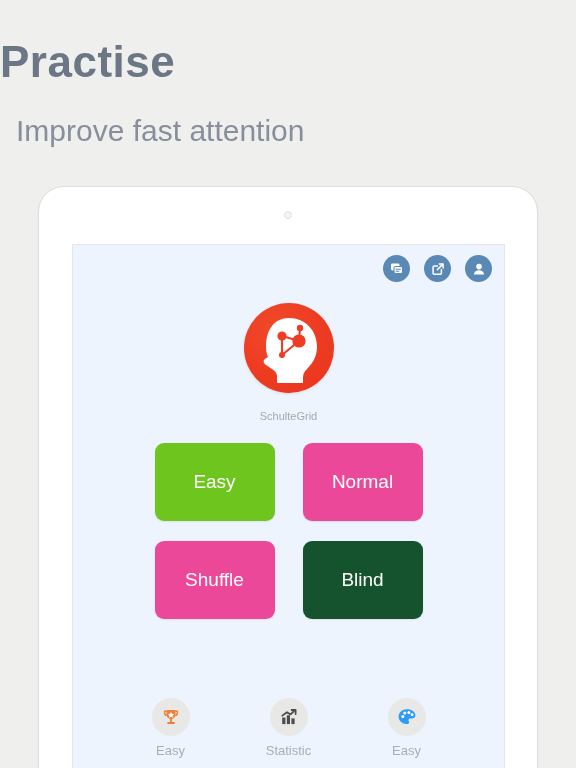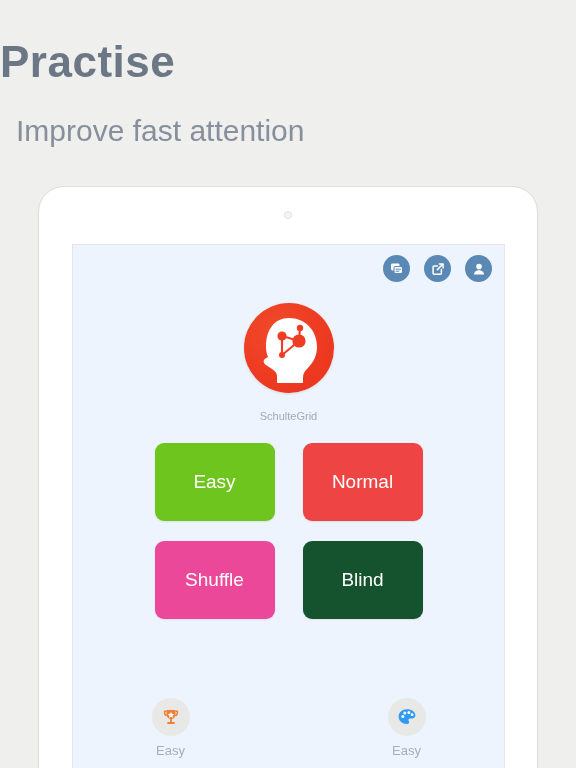--- a/index.html
+++ b/index.html
@@ -248,41 +248,53 @@
           <circle cx="56" cy="25" r="3.2" fill="#ee3d23"></circle>
           <circle cx="38" cy="52" r="3.0" fill="#ee3d23"></circle>
           <path d="M38 33 L55 38 M55 38 L56 25 M55 38 L38 52 M38 33 L38 52" stroke="#ee3d23" stroke-width="2.1" fill="none" stroke-linecap="round"></path>
         </svg>
       </span>
       <p class="app-name">SchulteGrid</p>
     </div>
 
     <div class="modes">
       <button class="mode-btn" style="background:#6ec51e">Easy</button>
-      <button class="mode-btn" style="background:#ef4444">Normal</button>
+      <button class="mode-btn" style="background:#ec4899">Normal</button>
       <button class="mode-btn" style="background:#ec4899">Shuffle</button>
       <button class="mode-btn" style="background:#14532d">Blind</button>
     </div>
 
     <div class="toolbar">
 
       <div class="tool-item">
         <span class="tool-circle">
           <svg width="22" height="22" viewBox="0 0 22 22">
             <path d="M6.5 4 h9 v4.6 c0 2.6 -2 4.6 -4.5 4.6 s-4.5 -2 -4.5 -4.6 z" fill="#ef8136"></path>
             <path d="M6.6 5.2 H4.6 v1.6 c0 1.7 0.9 2.6 2.2 2.8" fill="none" stroke="#ef8136" stroke-width="1.5"></path>
             <path d="M15.4 5.2 H17.4 v1.6 c0 1.7 -0.9 2.6 -2.2 2.8" fill="none" stroke="#ef8136" stroke-width="1.5"></path>
             <rect x="10.1" y="13" width="1.8" height="3.2" fill="#ef8136"></rect>
             <rect x="7.3" y="16.1" width="7.4" height="1.9" rx="0.6" fill="#ef8136"></rect>
             <path d="M11 5.9 l0.95 1.95 l2.15 0.3 l-1.55 1.5 l0.37 2.13 l-1.92 -1.0 l-1.92 1.0 l0.37 -2.13 l-1.55 -1.5 l2.15 -0.3 z" fill="#ffffff"></path>
           </svg>
         </span>
         <span class="tool-label">Easy</span>
       </div>
 
+      <div class="tool-item">
+        <span class="tool-circle">
+          <svg width="22" height="22" viewBox="0 0 22 22">
+            <rect x="4.2" y="11.5" width="3.2" height="6.6" fill="#4c4c4c"></rect>
+            <rect x="8.8" y="9.3" width="3.2" height="8.8" fill="#4c4c4c"></rect>
+            <rect x="13.4" y="12.4" width="3.2" height="5.7" fill="#4c4c4c"></rect>
+            <path d="M4.3 9.6 L8.9 6.2 L12.6 8.4 L17.2 3.9" fill="none" stroke="#4c4c4c" stroke-width="1.8" stroke-linecap="round" stroke-linejoin="round"></path>
+            <path d="M13.6 4.0 H17.6 V8.0" fill="none" stroke="#4c4c4c" stroke-width="1.8" stroke-linecap="round" stroke-linejoin="round"></path>
+          </svg>
+        </span>
+        <span class="tool-label">Statistic</span>
+      </div>
 
       <div class="tool-item">
         <span class="tool-circle">
           <svg width="22" height="22" viewBox="0 0 22 22">
             <path d="M11 3.2 C 6.1 3.2, 2.6 6.5, 2.6 10.6
                      C 2.6 14.8, 6.1 18.1, 11 18.1
                      C 12.4 18.1, 13.1 17.2, 13.1 16.3
                      C 13.1 15.4, 12.4 14.8, 12.4 14.0
                      C 12.4 13.1, 13.2 12.5, 14.2 12.5
                      L 15.9 12.5 C 18.0 12.5, 19.4 11.2, 19.4 9.3

